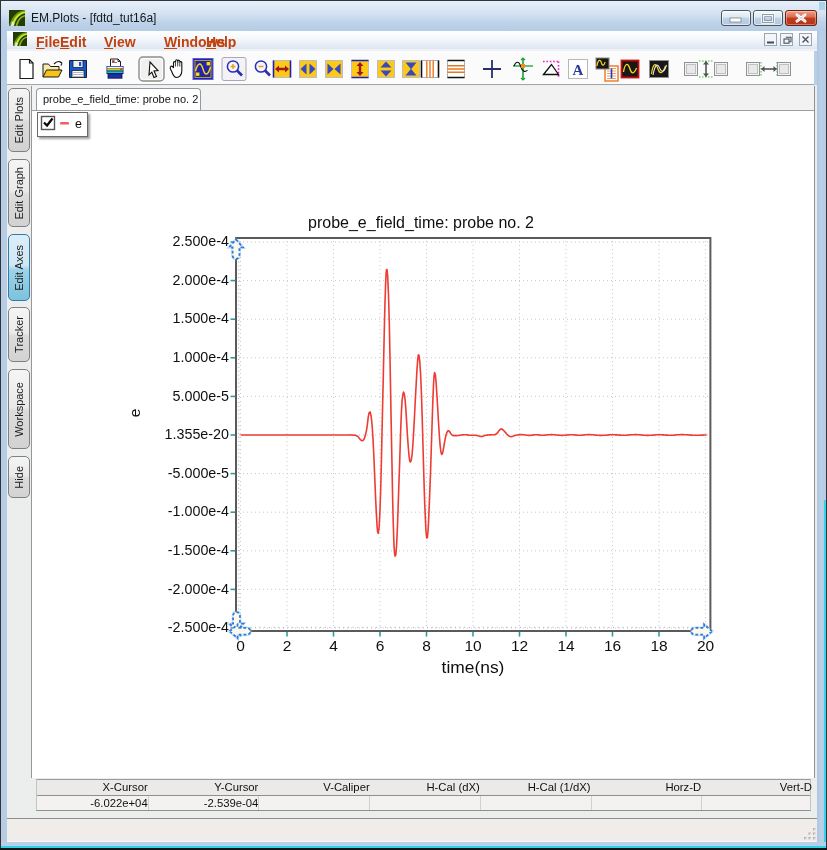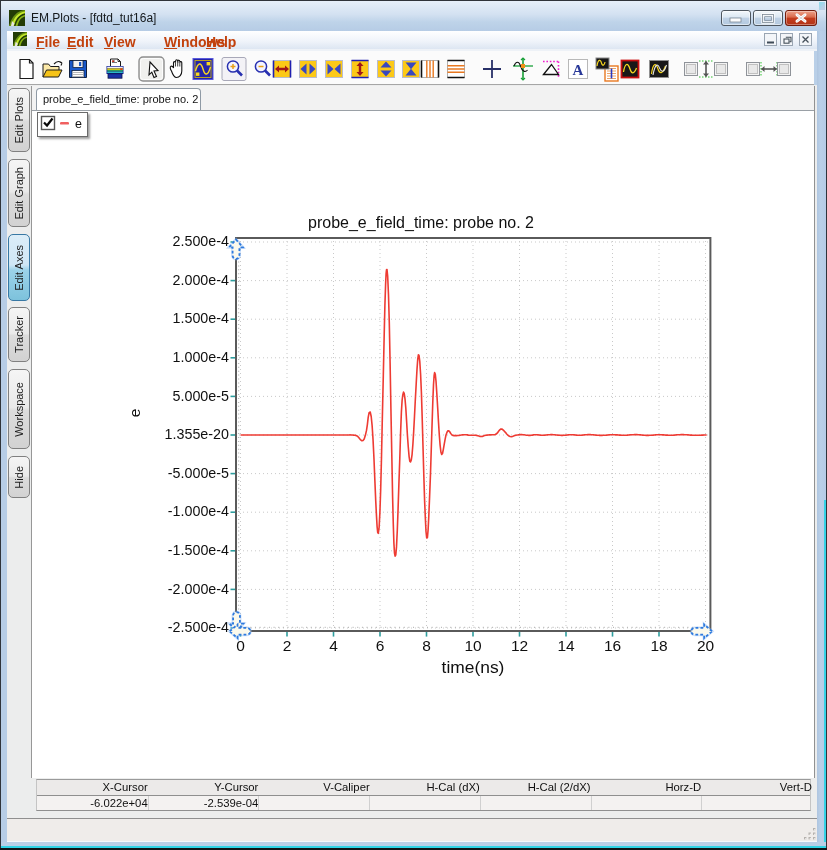--- a/index.html
+++ b/index.html
@@ -25,21 +25,21 @@
 .stab span{writing-mode:vertical-rl;transform:rotate(180deg);font-size:11px;color:#1c1c1c;white-space:nowrap;}
 .stab.sel{border-color:#3878a4;background:linear-gradient(#dcedf8 0%,#cfe7f5 46%,#9cd3e9 54%,#7dc2dc 100%);}
 </style>
 </head>
 <body>
 <div id="frame" class="abs"></div>
 <div id="titlebar" class="abs"></div>
 <div id="titletext" class="abs">EM.Plots - [fdtd_tut16a]</div>
 <div id="menubar" class="abs"></div>
 <div class="menuitem abs" style="left:36px;"><u>F</u>ile</div>
-<div class="menuitem abs" style="left:67px;"><u>E</u>dit</div>
+<div class="menuitem abs" style="left:60px;"><u>E</u>dit</div>
 <div class="menuitem abs" style="left:104px;"><u>V</u>iew</div>
 <div class="menuitem abs" style="left:142px;margin-left:22px;"><u>W</u>indows</div>
 <div class="menuitem abs" style="left:206px;"><u>H</u>elp</div>
 <div id="toolbar" class="abs"></div>
 <div class="abs" style="left:7px;top:49px;width:811px;height:2px;background:#eef2f7;"></div>
 <div id="clientbg" class="abs"></div>
 <div id="whitepane" class="abs"></div>
 <div id="tabstrip" class="abs"></div>
 <div id="activetab" class="abs">probe_e_field_time: probe no. 2</div>
 <div class="stab abs" style="top:88px;height:64px;">
@@ -402,21 +402,21 @@
     <div style="position:absolute;left:0;top:16px;width:773px;height:14px;background:#f4f2f1;"></div>
     <div class="hdrow" style="left:0.0px;top:1px;width:110.7px;">X-Cursor</div>
     <div class="hdrow" style="left:0.0px;top:17px;width:110.7px;">-6.022e+04</div>
     <div class="hdrow" style="left:110.7px;top:1px;width:110.7px;">Y-Cursor</div>
     <div class="hdrow" style="left:110.7px;top:17px;width:110.7px;">-2.539e-04</div>
     <div style="position:absolute;left:110.7px;top:16px;width:1px;height:14px;background:#d0d0d0;"></div>
     <div class="hdrow" style="left:222px;top:1px;width:110.7px;">V-Caliper</div>
     <div style="position:absolute;left:221.4px;top:16px;width:1px;height:14px;background:#d0d0d0;"></div>
     <div class="hdrow" style="left:332.1px;top:1px;width:110.7px;">H-Cal (dX)</div>
     <div style="position:absolute;left:332.1px;top:16px;width:1px;height:14px;background:#d0d0d0;"></div>
-    <div class="hdrow" style="left:442.8px;top:1px;width:110.7px;">H-Cal (2/dX)</div>
+    <div class="hdrow" style="left:442.8px;top:1px;width:110.7px;">H-Cal (1/dX)</div>
     <div style="position:absolute;left:442.8px;top:16px;width:1px;height:14px;background:#d0d0d0;"></div>
     <div class="hdrow" style="left:553.5px;top:1px;width:110.7px;">Horz-D</div>
     <div style="position:absolute;left:553.5px;top:16px;width:1px;height:14px;background:#d0d0d0;"></div>
     <div class="hdrow" style="left:664.2px;top:1px;width:110.7px;">Vert-D</div>
     <div style="position:absolute;left:664.2px;top:16px;width:1px;height:14px;background:#d0d0d0;"></div>
   </div>
 <div id="statline" class="abs"></div>
 <div id="statstrip" class="abs"></div>
 <div id="botwhite" class="abs"></div>
 <svg class="abs" style="left:803px;top:828px;" width="15" height="13" viewBox="0 0 15 13">

